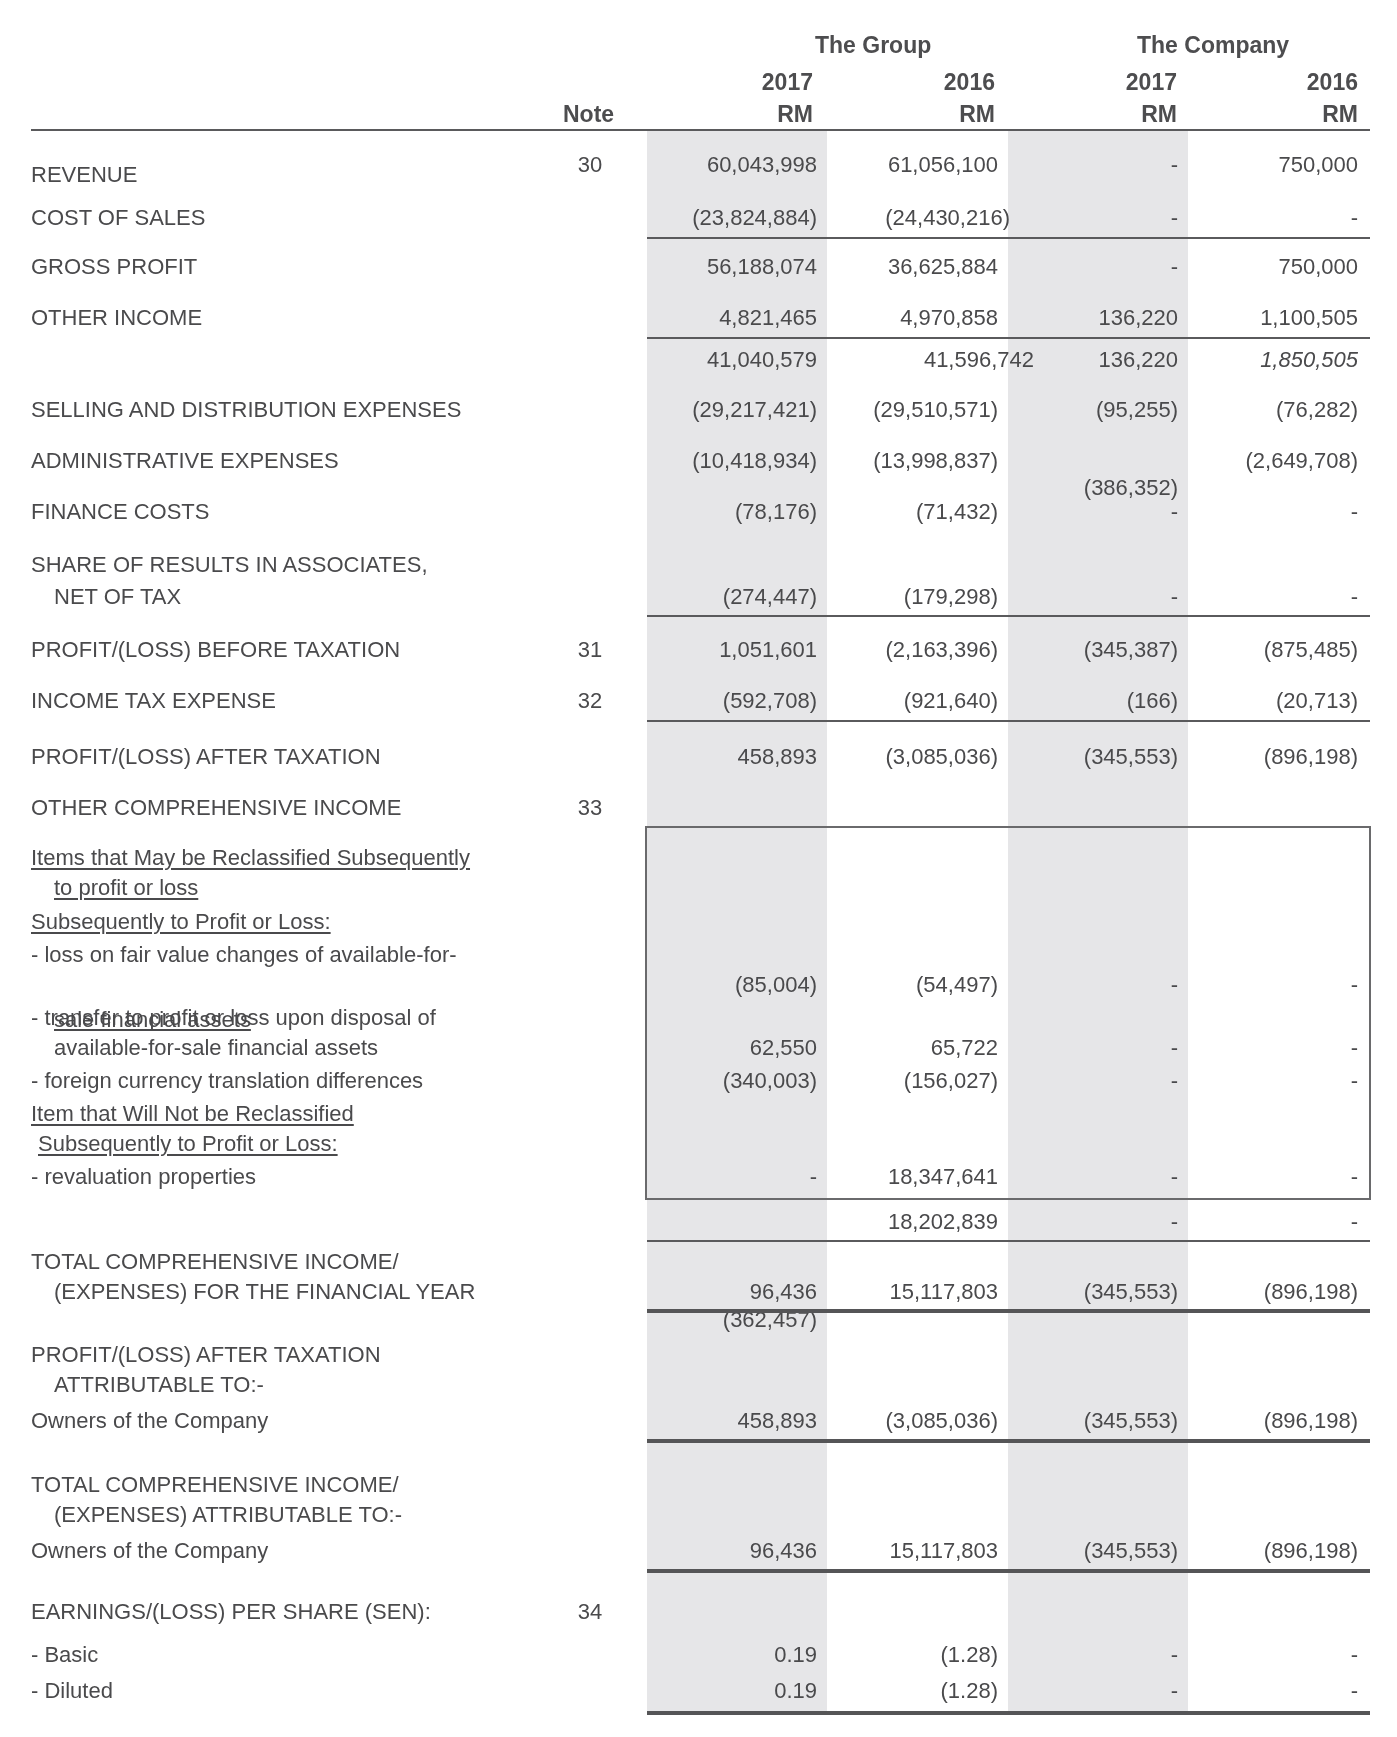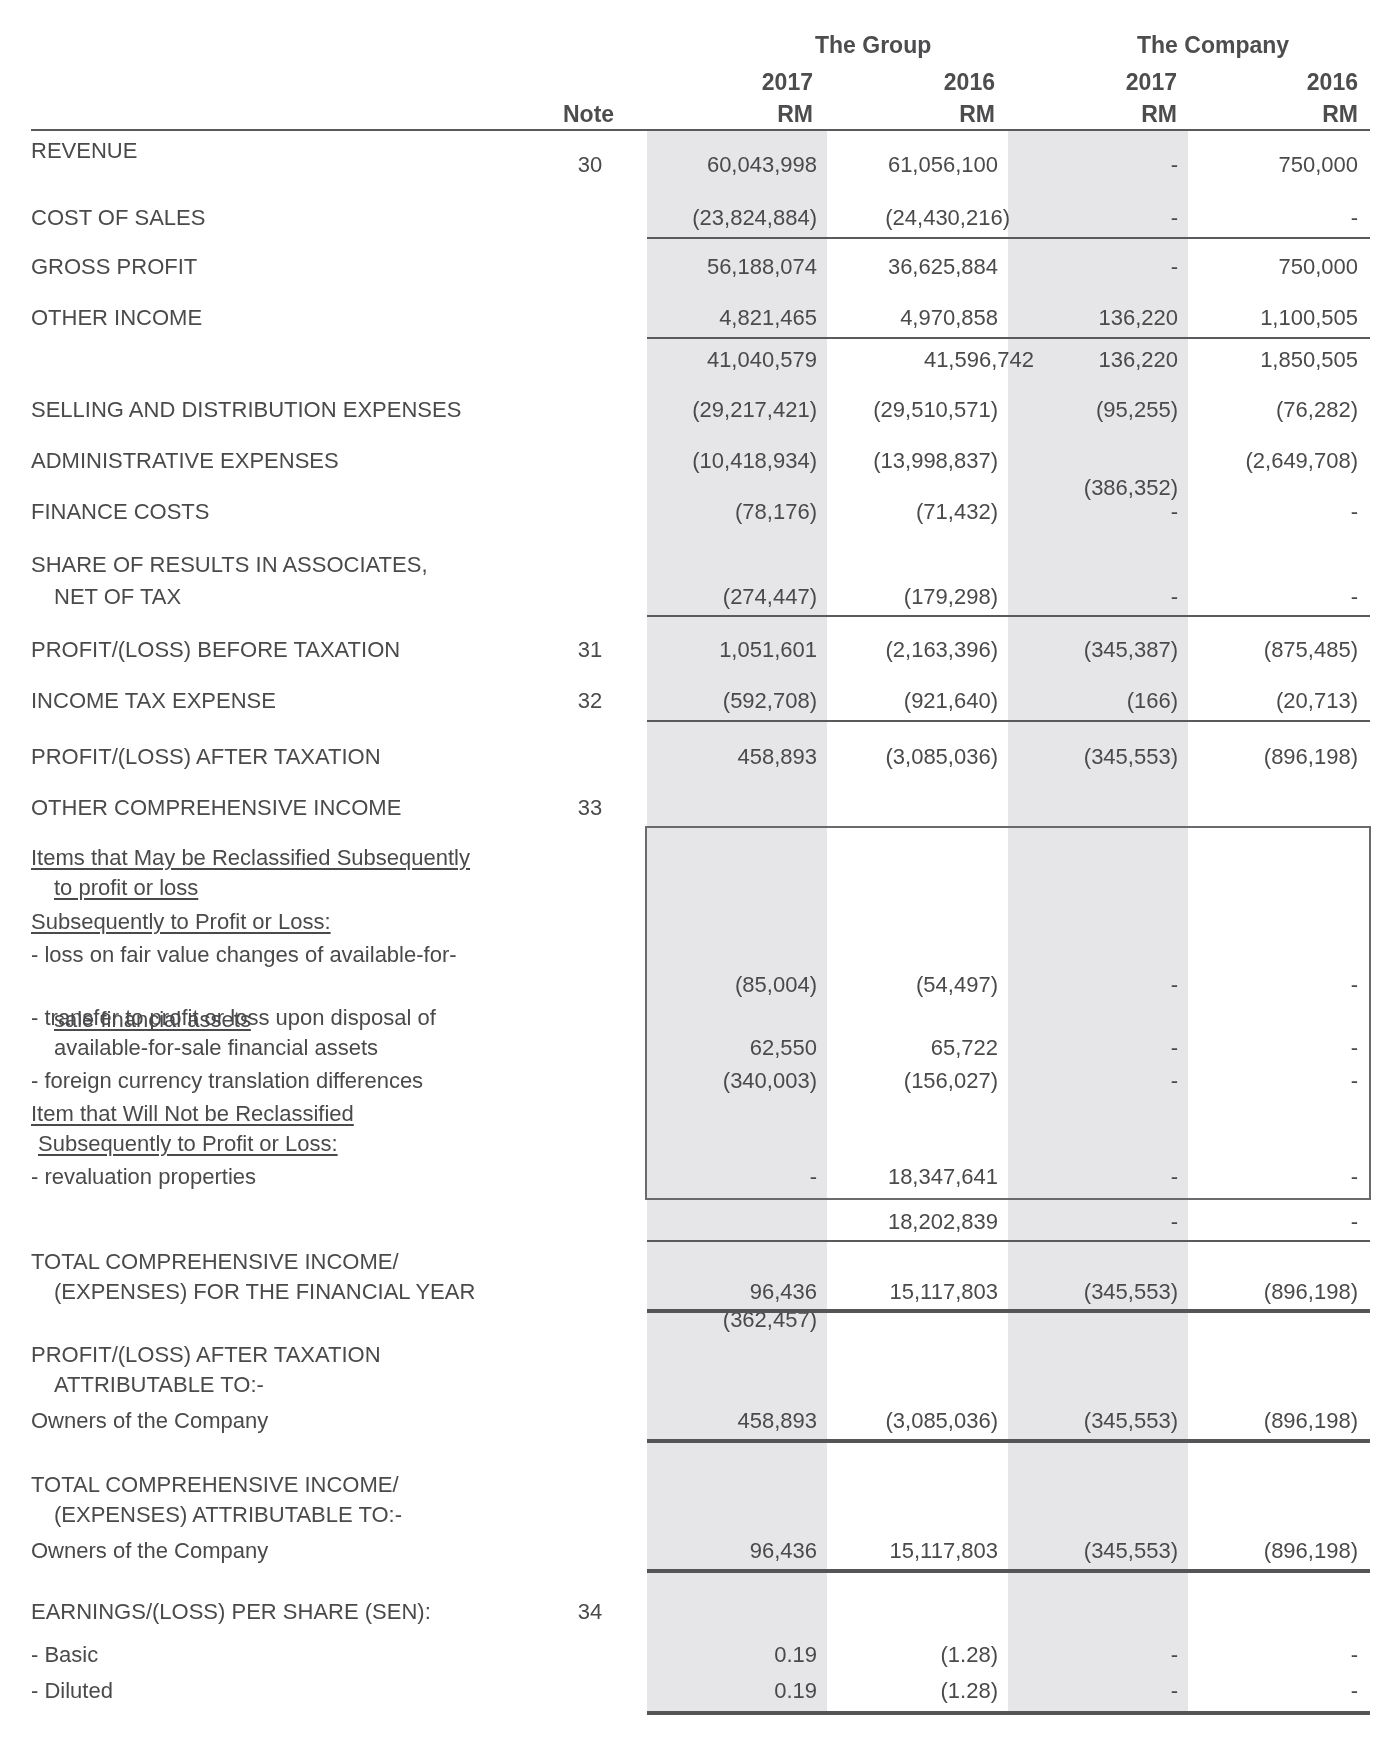--- a/index.html
+++ b/index.html
@@ -37,21 +37,21 @@
 <div class="hdr" style="right:402px;top:82px;">2016</div>
 <div class="hdr" style="right:220px;top:82px;">2017</div>
 <div class="hdr" style="right:39px;top:82px;">2016</div>
 <div class="hdr" style="left:563px;top:114px;">Note</div>
 <div class="hdr" style="right:584px;top:114px;">RM</div>
 <div class="hdr" style="right:402px;top:114px;">RM</div>
 <div class="hdr" style="right:220px;top:114px;">RM</div>
 <div class="hdr" style="right:39px;top:114px;">RM</div>
 <div class="hline" style="left:31px;width:1339px;top:129px;"></div>
 
-<div class="lbl" style="top:151px;text-align:right;">REVENUE</div>
+<div class="lbl" style="top:175px;text-align:right;">REVENUE</div>
 <div class="note" style="top:165px;">30</div>
 <div class="val c0" style="top:165px;">60,043,998</div>
 <div class="val c1" style="top:165px;">61,056,100</div>
 <div class="val c2" style="top:165px;">-</div>
 <div class="val c3" style="top:165px;">750,000</div>
 
 <div class="lbl" style="top:218px;">COST OF SALES</div>
 <div class="val c0 neg" style="top:218px;">(23,824,884)</div>
 <div class="val c1 neg" style="top:218px;margin-left:12px;">(24,430,216)</div>
 <div class="val c2" style="top:218px;">-</div>
@@ -67,21 +67,21 @@
 <div class="lbl" style="top:318px;">OTHER INCOME</div>
 <div class="val c0" style="top:318px;">4,821,465</div>
 <div class="val c1" style="top:318px;">4,970,858</div>
 <div class="val c2" style="top:318px;">136,220</div>
 <div class="val c3" style="top:318px;">1,100,505</div>
 <div class="hline" style="left:647px;width:723px;top:337px;"></div>
 
 <div class="val c0" style="top:360px;">41,040,579</div>
 <div class="val c1" style="top:360px;padding-left:36px;">41,596,742</div>
 <div class="val c2" style="top:360px;">136,220</div>
-<div class="val c3" style="top:360px;">1,850,505</div>
+<div class="val c3" style="top:360px;font-style:italic;">1,850,505</div>
 
 <div class="lbl" style="top:410px;">SELLING AND DISTRIBUTION EXPENSES</div>
 <div class="val c0 neg" style="top:410px;">(29,217,421)</div>
 <div class="val c1 neg" style="top:410px;">(29,510,571)</div>
 <div class="val c2 neg" style="top:410px;">(95,255)</div>
 <div class="val c3 neg" style="top:410px;">(76,282)</div>
 
 <div class="lbl" style="top:461px;">ADMINISTRATIVE EXPENSES</div>
 <div class="val c0 neg" style="top:461px;">(10,418,934)</div>
 <div class="val c1 neg" style="top:461px;">(13,998,837)</div>

